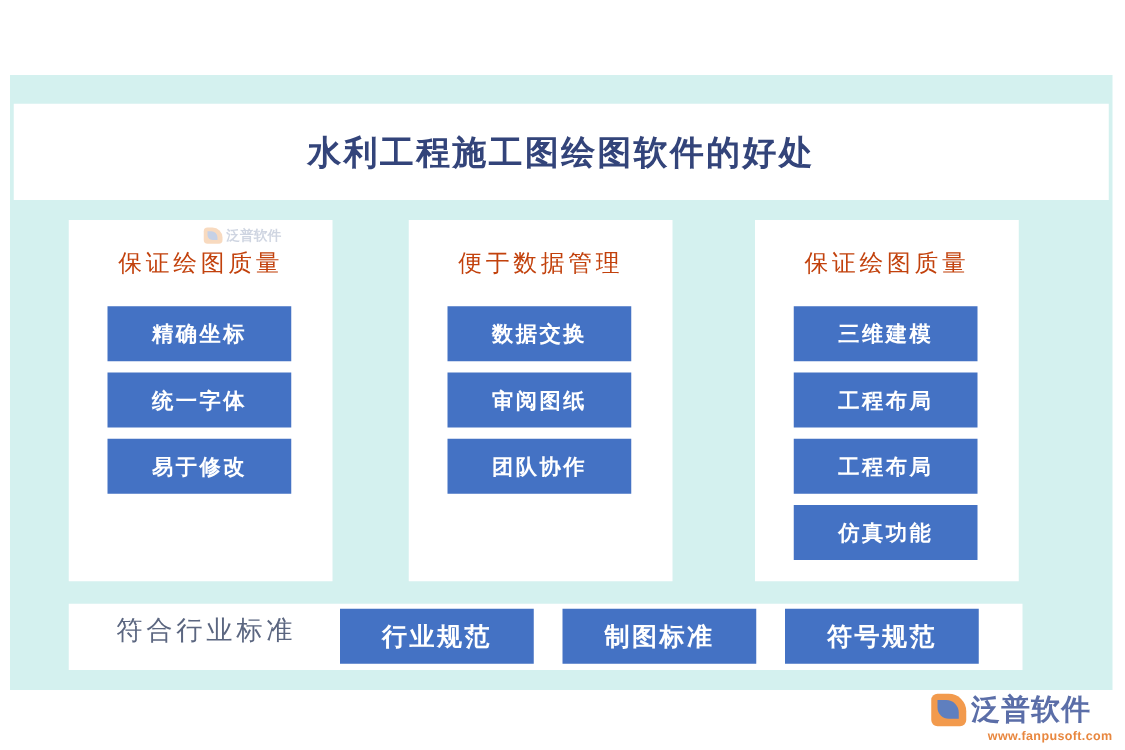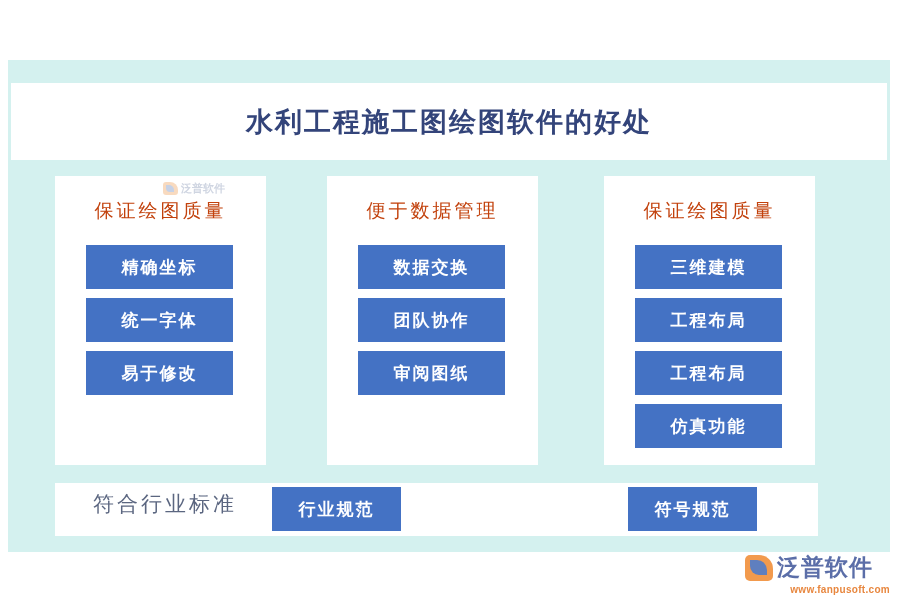--- a/index.html
+++ b/index.html
@@ -79,24 +79,24 @@
     left:38px;top:0;height:42px;
     display:flex;align-items:center;
     font-size:21px;
     color:#5b6680;
     letter-spacing:3px;
     font-family:Liberation Sans, sans-serif;
   }
   .bot-btn{
     position:absolute;
     top:4px;
-    width:129px;height:44px;
+    width:155px;height:44px;
     background:#4472c4;
     color:#ffffff;
-    font-size:17px;
+    font-size:20px;
     font-weight:700;
     letter-spacing:2px;
     display:flex;align-items:center;justify-content:center;
     font-family:"Liberation Serif","DejaVu Serif",serif;
   }
   #bot-btn-0{left:217px;}
   #bot-btn-1{left:395px;}
   #bot-btn-2{left:573px;}
 
   
@@ -170,38 +170,39 @@
     <div class="blue-btn">精确坐标</div>
     <div class="blue-btn">统一字体</div>
     <div class="blue-btn">易于修改</div>
   </div>
 </div>
 
 <div id="col-2" class="col-card">
   <div class="col-head">便于数据管理</div>
   <div class="btn-list">
     <div class="blue-btn">数据交换</div>
+    <div class="blue-btn">审阅图纸</div>
     <div class="blue-btn">团队协作</div>
-    <div class="blue-btn">审阅图纸</div>
   </div>
 </div>
 
 <div id="col-3" class="col-card">
   <div class="col-head">保证绘图质量</div>
   <div class="btn-list">
     <div class="blue-btn">三维建模</div>
     <div class="blue-btn">工程布局</div>
     <div class="blue-btn">工程布局</div>
     <div class="blue-btn">仿真功能</div>
   </div>
 </div>
 
 <div id="bottom-card">
   <div id="bottom-label">符合行业标准</div>
   <div id="bot-btn-0" class="bot-btn">行业规范</div>
+  <div id="bot-btn-1" class="bot-btn">制图标准</div>
   <div id="bot-btn-2" class="bot-btn">符号规范</div>
 </div>
 
 <div id="logo">
   <div id="logo-row">
     <span id="logo-mark"></span>
     <span id="logo-name">泛普软件</span>
   </div>
   <div id="logo-url">www.fanpusoft.com</div>
 </div>

